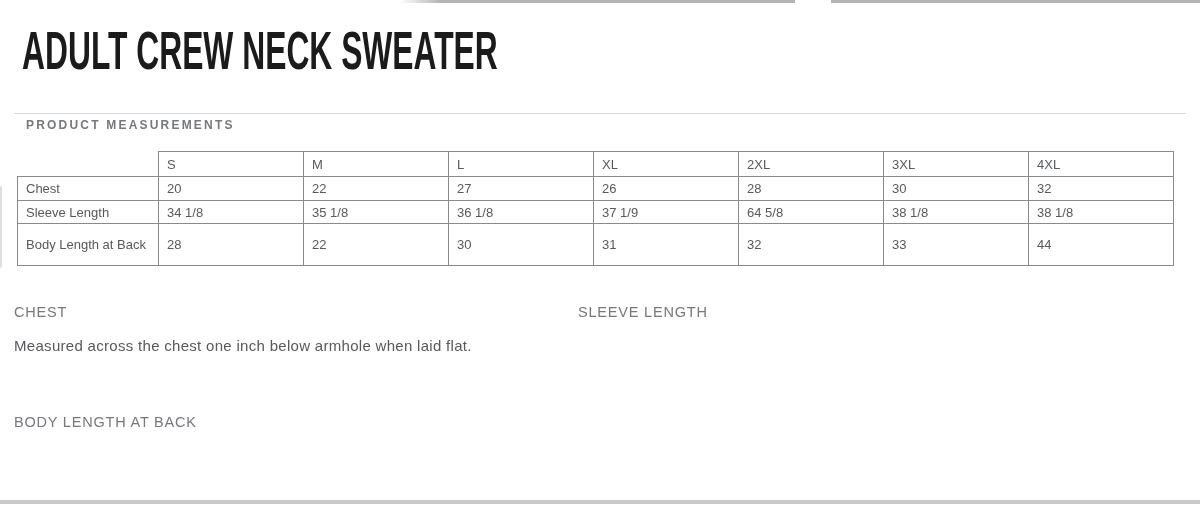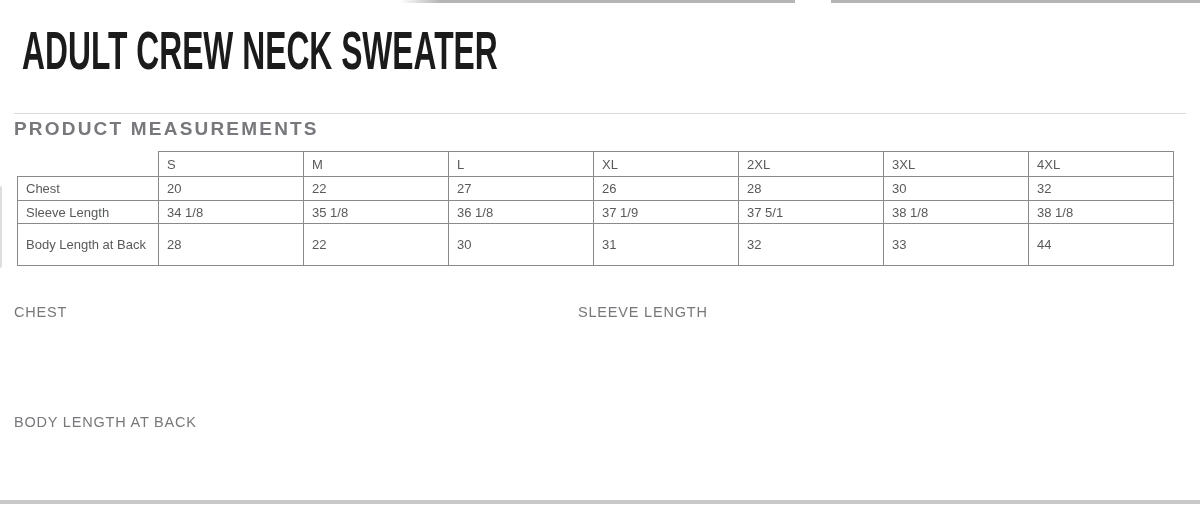--- a/index.html
+++ b/index.html
@@ -30,22 +30,22 @@
     font-size: 53px; font-weight: 700; line-height: 1;
     color: var(--title, #1b1b1b);
     letter-spacing: 0px; white-space: nowrap;
     transform: scaleX(0.60); transform-origin: left top;
   }
 
   
   .rule { position: absolute; left: 14px; top: 113px; width: 1172px; height: 0;
     border-top: 1px solid var(--rule, #dadada); }
   .section-label {
-    position: absolute; left: 14px; top: 118px;
-    font-size: 19px; font-weight: 700; letter-spacing: 2.2px;
+    position: absolute; left: 26px; top: 118px;
+    font-size: 12px; font-weight: 700; letter-spacing: 2.2px;
     color: var(--heading_gray, #77787b); white-space: nowrap;
   }
 
   
   .size-table {
     position: absolute; left: 17px; top: 151px;
     border-collapse: collapse; table-layout: fixed;
     font-size: 13px; color: var(--body_gray, #58595b); font-weight: 400;
   }
   .size-table col.label-col { width: 141px; }
@@ -121,39 +121,40 @@
       <td>28</td>
       <td>30</td>
       <td>32</td>
     </tr>
     <tr class="r2">
       <th>Sleeve Length</th>
       <td>34 1/8</td>
       <td>35 1/8</td>
       <td>36 1/8</td>
       <td>37 1/9</td>
-      <td>37 5/1</td>
+      <td>64 5/8</td>
       <td>38 1/8</td>
       <td>38 1/8</td>
     </tr>
     <tr class="r3">
       <th>Body Length at Back</th>
       <td>28</td>
       <td>22</td>
       <td>30</td>
       <td>31</td>
       <td>32</td>
       <td>33</td>
       <td>44</td>
     </tr>
   </tbody>
 </table>
 
 <div class="guide chest">
   <h3>CHEST</h3>
+  <p>Measured across the chest one inch below armhole when laid flat.</p>
 </div>
 
 <div class="guide sleeve">
   <h3>SLEEVE LENGTH</h3>
 </div>
 
 <div class="guide back">
   <h3>BODY LENGTH AT BACK</h3>
 </div>
 

